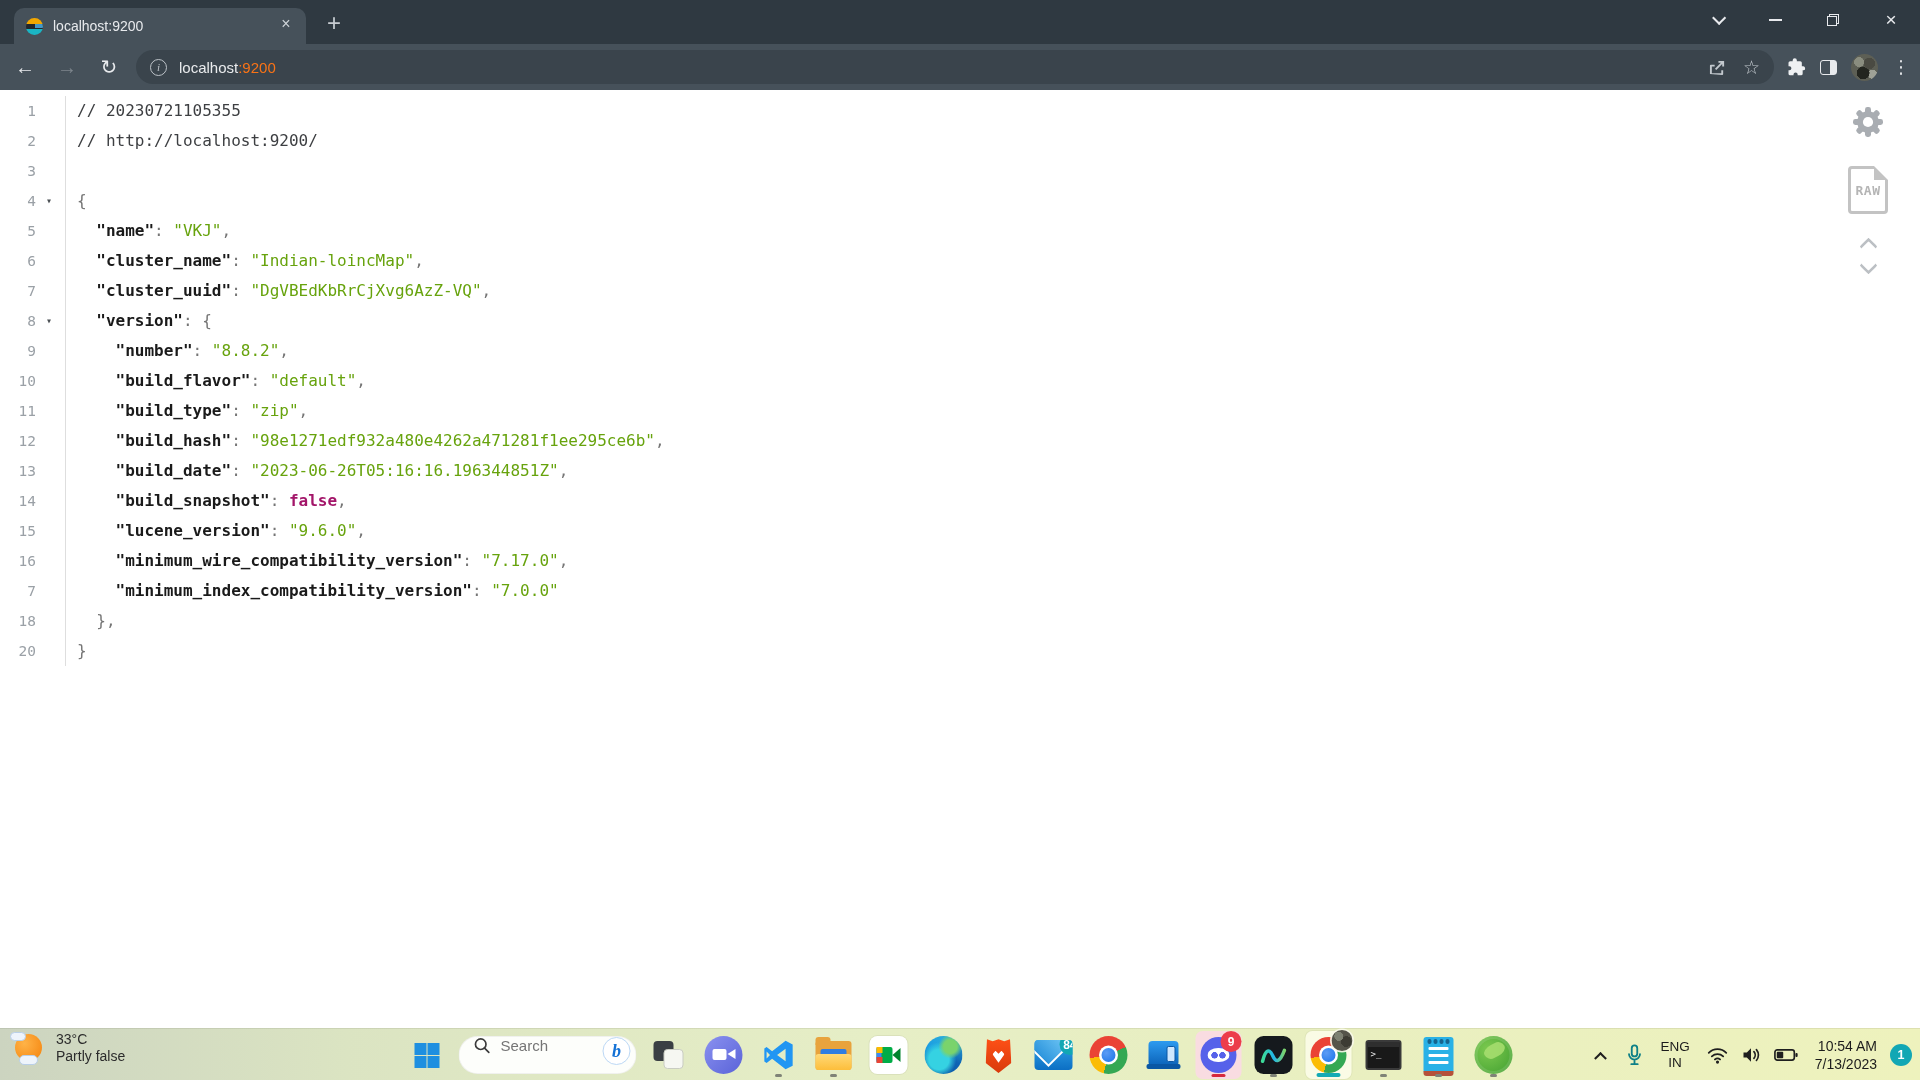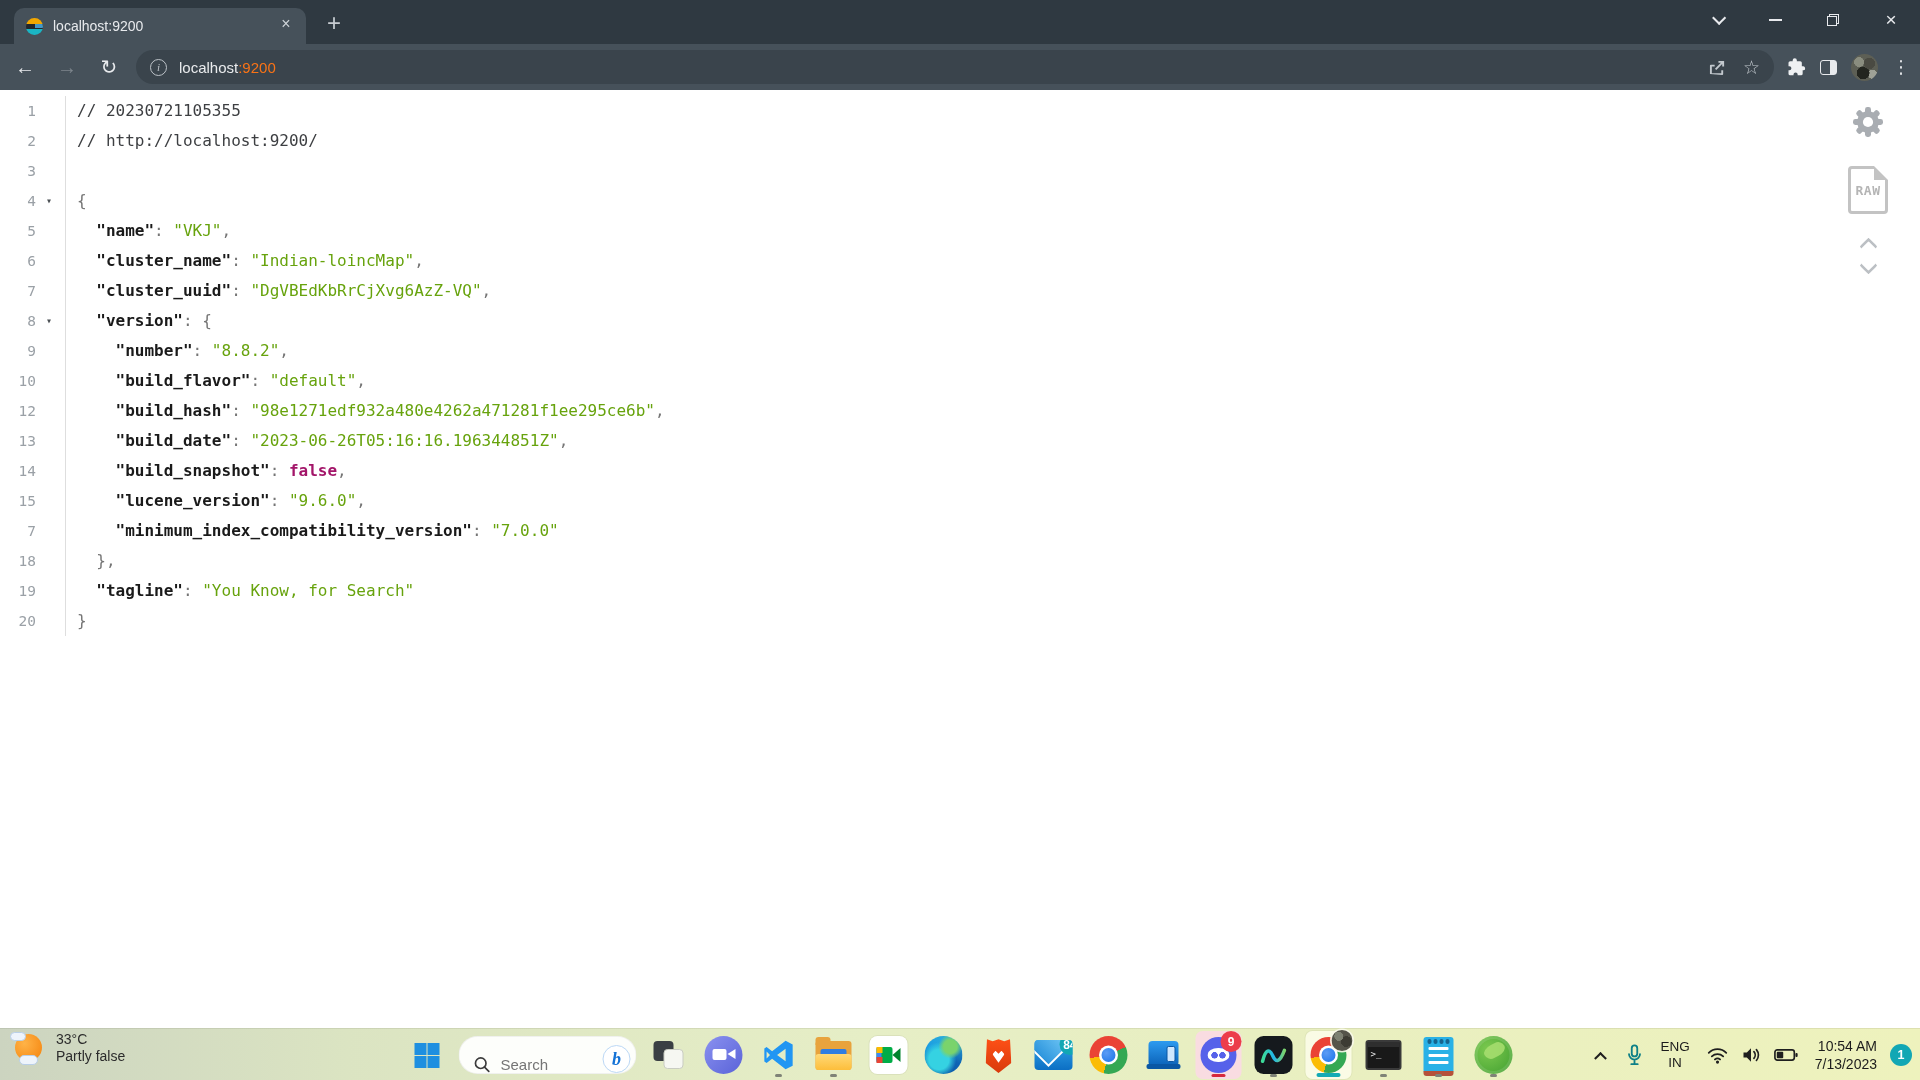--- a/index.html
+++ b/index.html
@@ -81,21 +81,21 @@
   .tile { width:46px; height:48px; border-radius:7px; display:flex; align-items:center; justify-content:center; position:relative; flex:none; }
   .run-dot { position:absolute; bottom:2px; left:50%; transform:translateX(-50%); width:7px; height:3.5px; border-radius:2px; background:#7f8377; }
   .run-dot.red { background:#d6283c; width:14px; }
   .run-dot.active { background:#14aab4; width:24px; height:4px; }
   .tile.active-tile { background:rgba(253,253,235,.85); box-shadow:0 0 0 1px rgba(0,0,0,.04); }
   .tile.attn-tile { background:#f9dce1; }
 
   .win-logo { width:25px; height:25px; display:grid; grid-template-columns:12px 12px; grid-template-rows:12px 12px; gap:1.5px; }
   .win-logo i { background:#1e8fe0; }
 
-  .search-pill { width:178px; height:38px; background:rgba(255,255,255,.93); border:1px solid rgba(0,0,0,.05); border-radius:19px; display:flex; align-items:flex-end; padding:0 5px 0 14px; }
+  .search-pill { width:178px; height:38px; background:rgba(255,255,255,.93); border:1px solid rgba(0,0,0,.05); border-radius:19px; display:flex; align-items:flex-start; padding:0 5px 0 14px; }
   .search-pill input { border:0; outline:0; background:transparent; font-size:15px; color:#444; width:100px; margin-left:10px; font-family:"Liberation Sans",sans-serif; }
   .bing-badge { width:28px; height:28px; border-radius:50%; background:#fff; border:1.5px solid #bcd8f5; color:#1472d6; font-family:"Liberation Serif",serif; font-style:italic; font-weight:bold; font-size:18px; display:flex; align-items:center; justify-content:center; margin-left:auto; }
 
   .taskview { position:relative; width:30px; height:28px; }
   .taskview .back { position:absolute; left:0; top:0; width:20px; height:20px; background:#3a3f44; border-radius:4px; }
   .taskview .front { position:absolute; right:0; bottom:0; width:20px; height:20px; background:#f6f7f2; border:1px solid #c9ccc2; border-radius:4px; }
 
   .chat-ball { width:38px; height:38px; border-radius:50%; background:linear-gradient(135deg,#8a91f0,#5a63d8); position:relative; }
   .chat-ball .cam { position:absolute; left:8px; top:13px; width:14px; height:11px; background:#fff; border-radius:2px; }
   .chat-ball .camtri { position:absolute; left:23px; top:13px; border-style:solid; border-width:5.5px 0 5.5px 8px; border-color:transparent transparent transparent #fff; transform:rotate(180deg); }
@@ -294,20 +294,27 @@
         </div>
         <div class="code-row">
           <span class="gutter">
             <span class="ln">10</span>
             <span class="fold"></span>
           </span>
           <span class="code"><span class="t-key">    "build_flavor"</span><span class="t-punct">: </span><span class="t-string">"default"</span><span class="t-punct">,</span></span>
         </div>
         <div class="code-row">
           <span class="gutter">
+            <span class="ln">11</span>
+            <span class="fold"></span>
+          </span>
+          <span class="code"><span class="t-key">    "build_type"</span><span class="t-punct">: </span><span class="t-string">"zip"</span><span class="t-punct">,</span></span>
+        </div>
+        <div class="code-row">
+          <span class="gutter">
             <span class="ln">12</span>
             <span class="fold"></span>
           </span>
           <span class="code"><span class="t-key">    "build_hash"</span><span class="t-punct">: </span><span class="t-string">"98e1271edf932a480e4262a471281f1ee295ce6b"</span><span class="t-punct">,</span></span>
         </div>
         <div class="code-row">
           <span class="gutter">
             <span class="ln">13</span>
             <span class="fold"></span>
           </span>
@@ -322,38 +329,38 @@
         </div>
         <div class="code-row">
           <span class="gutter">
             <span class="ln">15</span>
             <span class="fold"></span>
           </span>
           <span class="code"><span class="t-key">    "lucene_version"</span><span class="t-punct">: </span><span class="t-string">"9.6.0"</span><span class="t-punct">,</span></span>
         </div>
         <div class="code-row">
           <span class="gutter">
+            <span class="ln">16</span>
+            <span class="fold"></span>
+          </span>
+          <span class="code"><span class="t-key">    "minimum_wire_compatibility_version"</span><span class="t-punct">: </span><span class="t-string">"7.17.0"</span><span class="t-punct">,</span></span>
+        </div>
+        <div class="code-row">
+          <span class="gutter">
             <span class="ln">7</span>
             <span class="fold"></span>
           </span>
           <span class="code"><span class="t-key">    "minimum_index_compatibility_version"</span><span class="t-punct">: </span><span class="t-string">"7.0.0"</span></span>
         </div>
         <div class="code-row">
           <span class="gutter">
             <span class="ln">18</span>
             <span class="fold"></span>
           </span>
           <span class="code"><span class="t-punct">  },</span></span>
-        </div>
-        <div class="code-row">
-          <span class="gutter">
-            <span class="ln">19</span>
-            <span class="fold"></span>
-          </span>
-          <span class="code"><span class="t-key">  "tagline"</span><span class="t-punct">: </span><span class="t-string">"You Know, for Search"</span></span>
         </div>
         <div class="code-row">
           <span class="gutter">
             <span class="ln">20</span>
             <span class="fold"></span>
           </span>
           <span class="code"><span class="t-punct">}</span></span>
         </div>
       </div>
 

